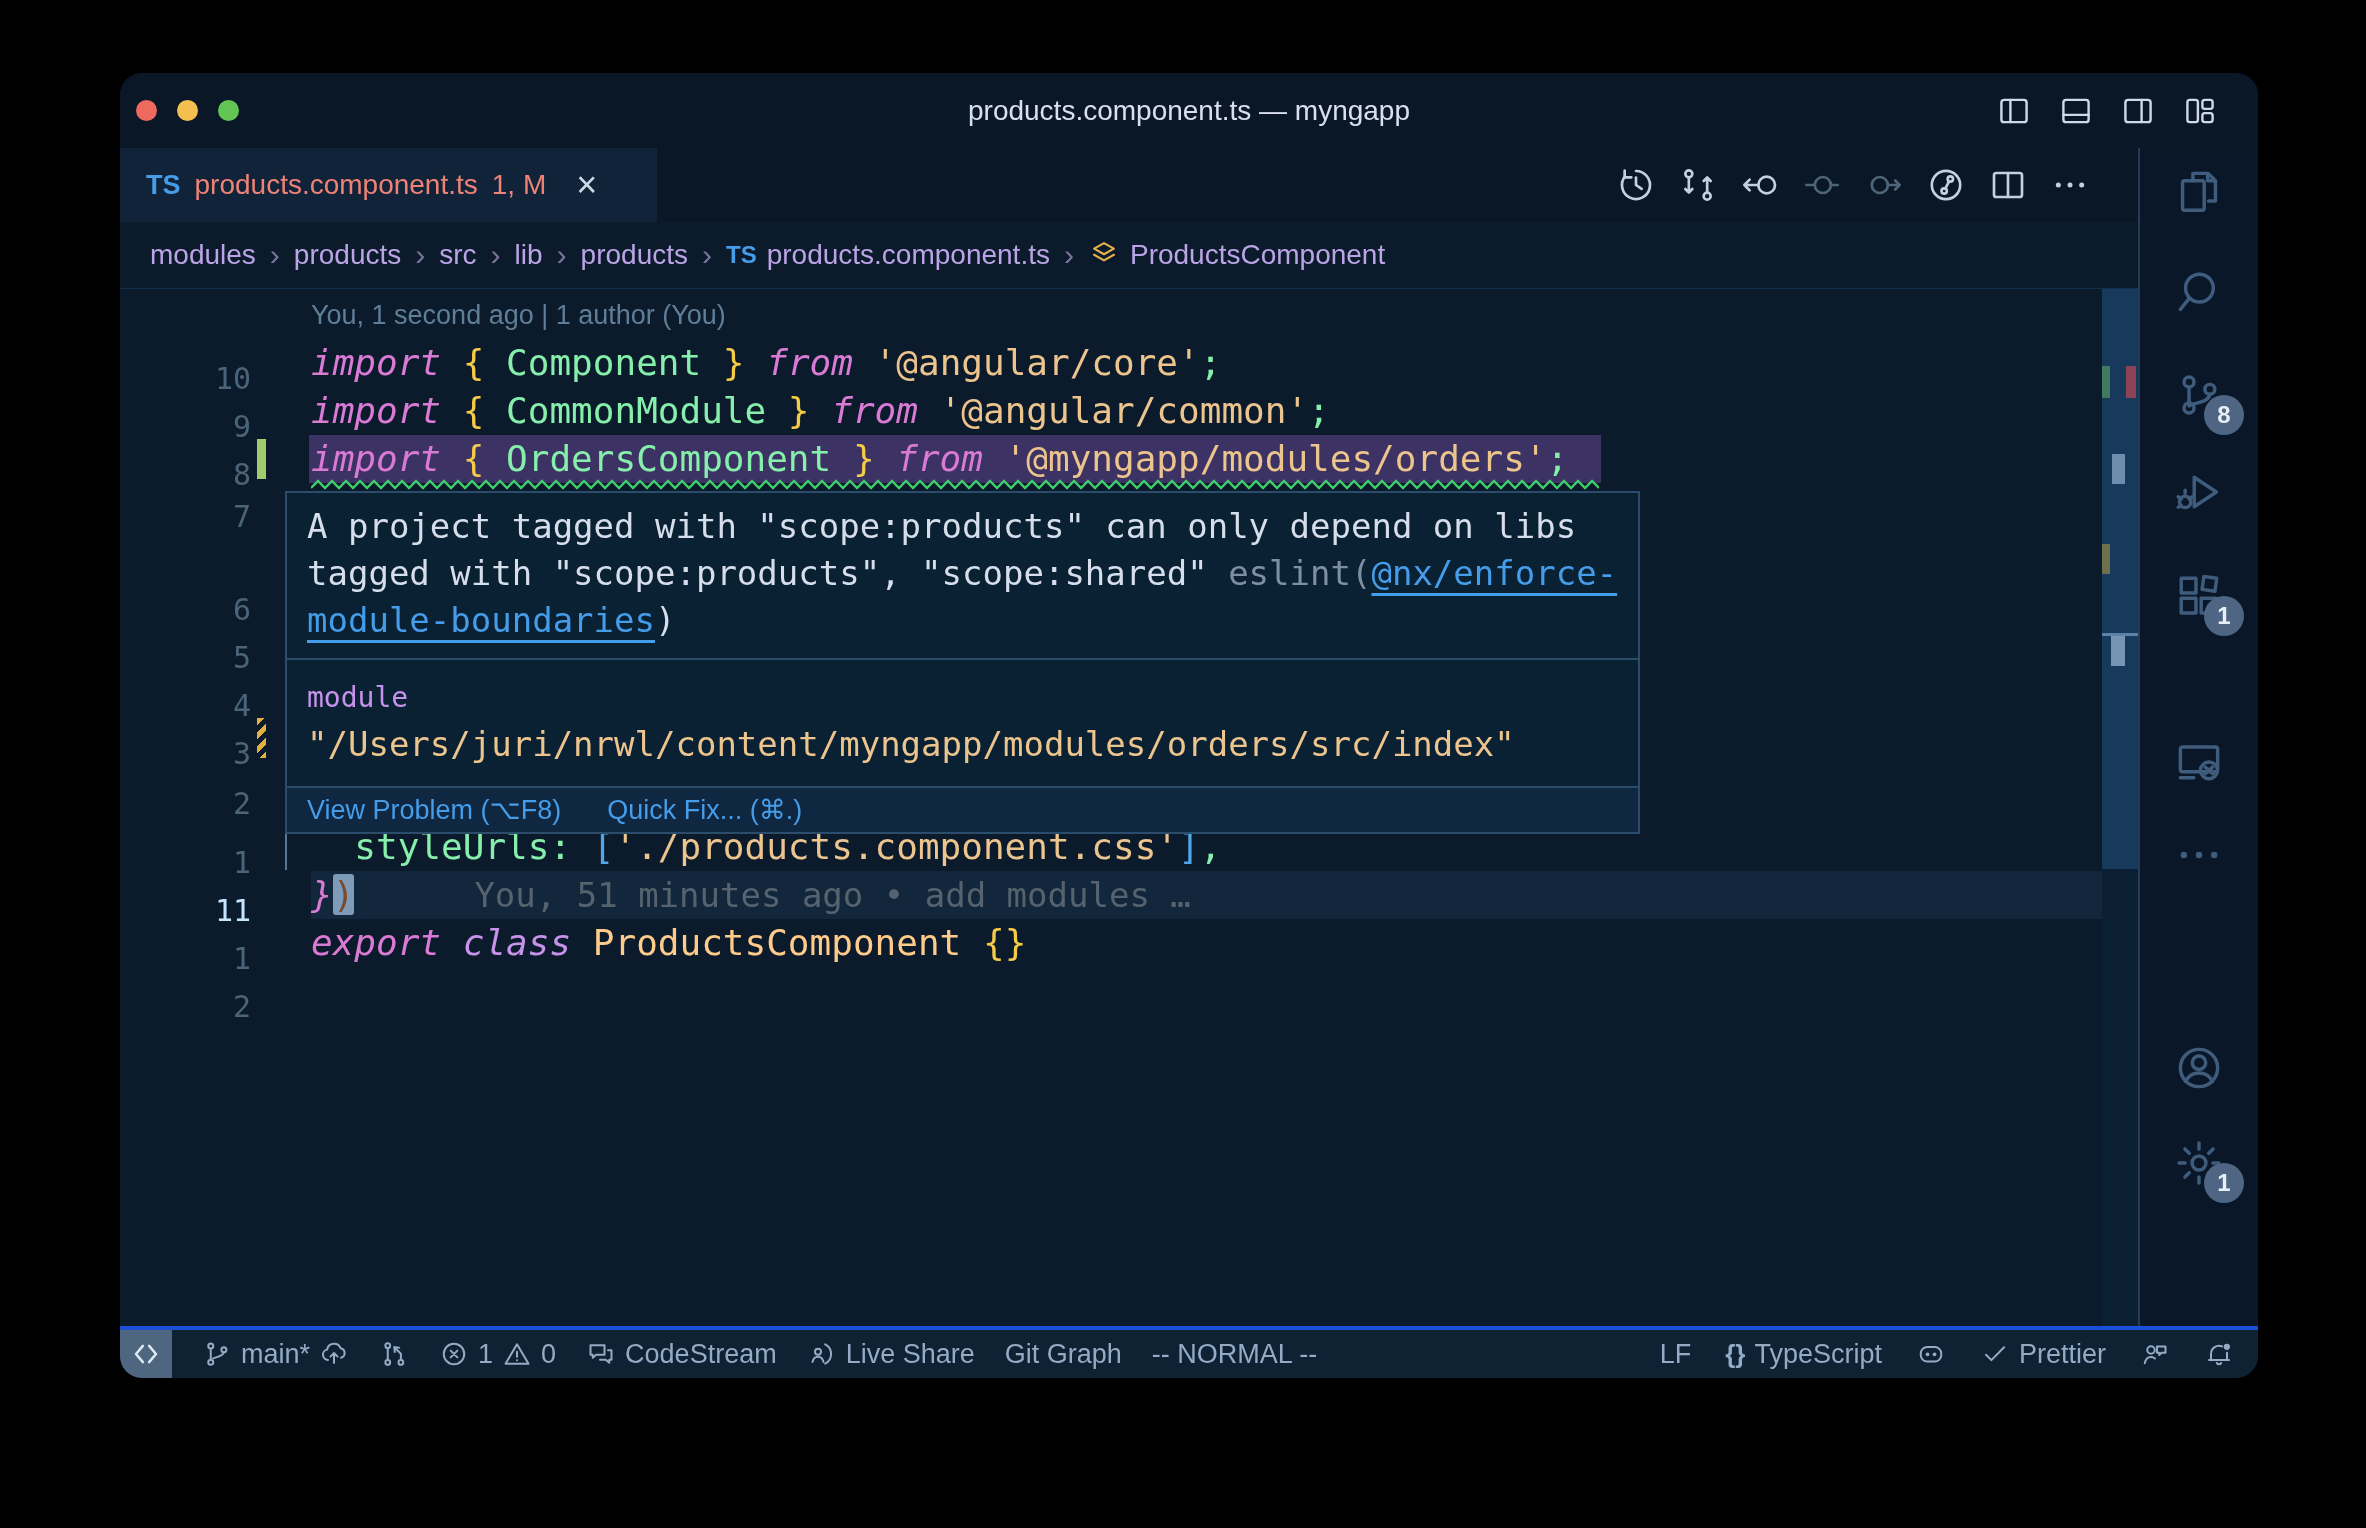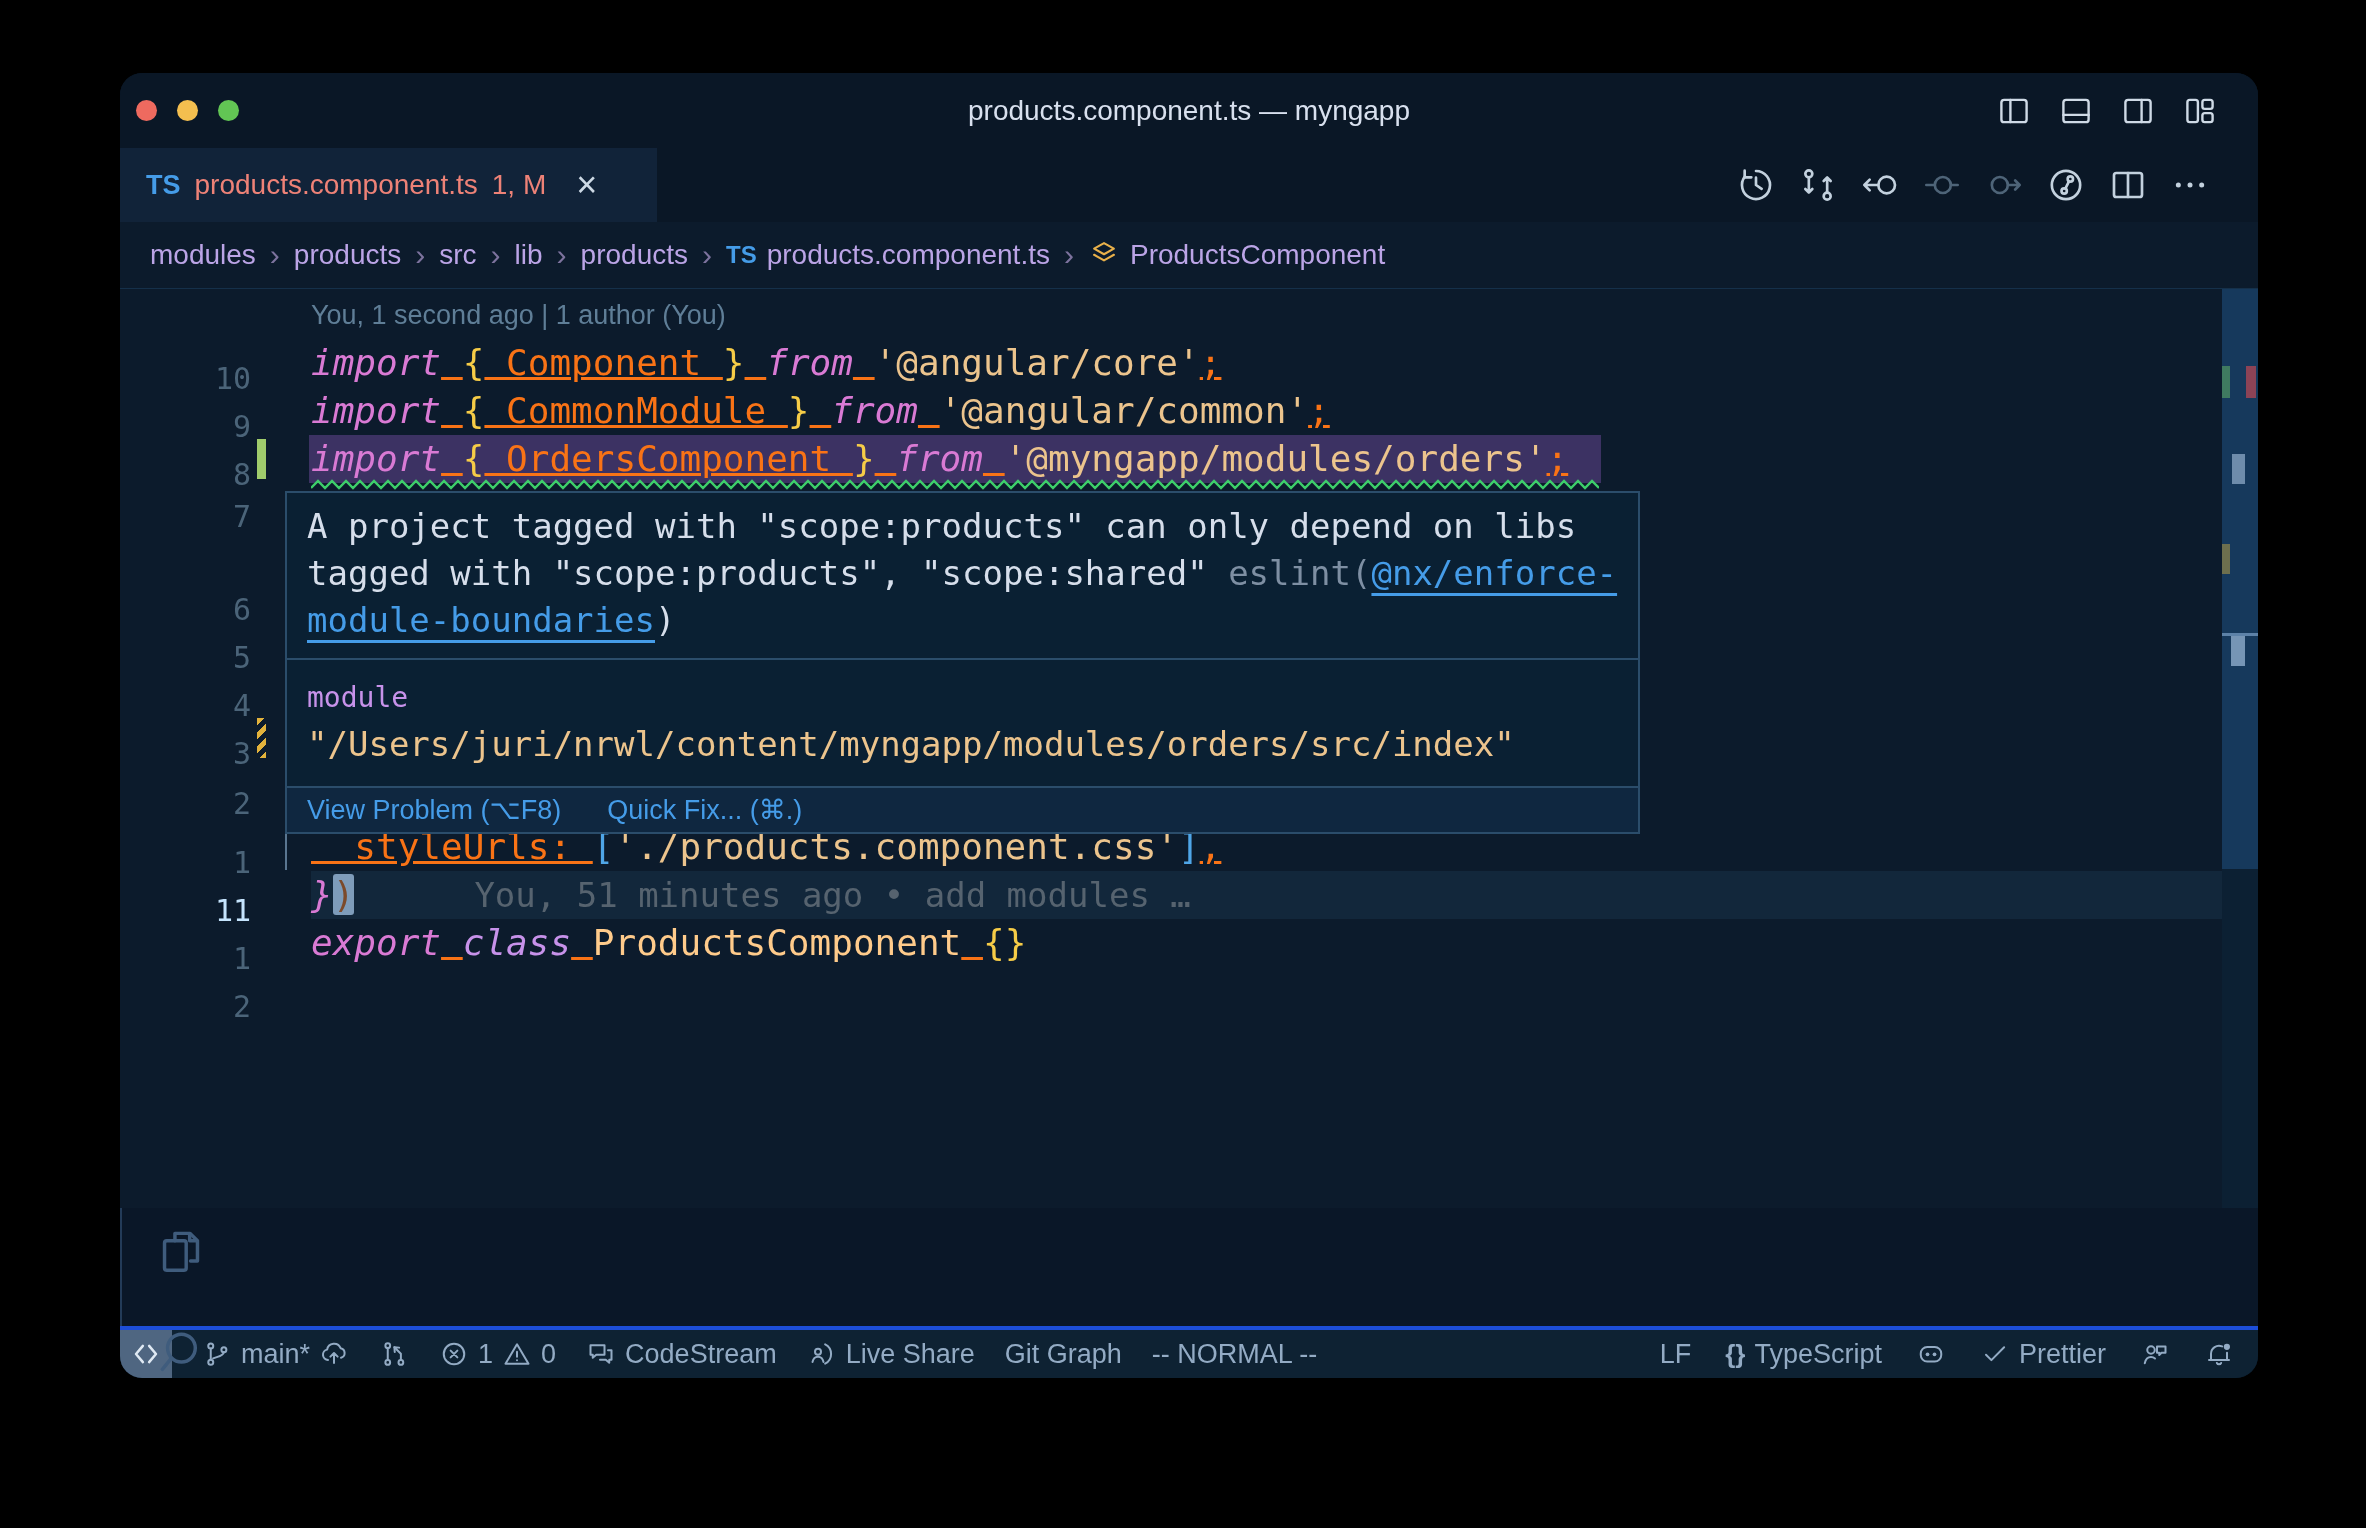--- a/index.html
+++ b/index.html
@@ -10,21 +10,21 @@
   
   .titlebar{height:75px;background:#0a1726;position:relative;flex:0 0 auto;}
   .traffic{position:absolute;left:16px;top:0;height:75px;display:flex;align-items:center;gap:20px;}
   .tl{width:21px;height:21px;border-radius:50%;display:inline-block;}
   .tl.red{background:#ee6a5f;}.tl.yellow{background:#f4bf4f;}.tl.green{background:#62c554;}
   .title{position:absolute;left:0;right:0;top:0;height:75px;display:flex;align-items:center;justify-content:center;
          color:#d8e0ee;font-size:28px;}
   .layout-icons{position:absolute;right:40px;top:0;height:75px;display:flex;align-items:center;gap:26px;}
   .layout-icons .ico{width:36px;height:36px;color:#cfdae6;}
   
-  .body{flex:1;display:flex;flex-direction:column;min-height:0;}
+  .body{flex:1;display:flex;flex-direction:row;min-height:0;}
   .left{flex:1;display:flex;flex-direction:column;min-width:0;}
   
   .tabrow{height:74px;background:#0a1726;display:flex;align-items:stretch;position:relative;flex:0 0 auto;}
   .tab{width:537px;background:#112339;display:flex;align-items:center;padding:0 26px;gap:14px;box-sizing:border-box;}
   .tab-ts{color:#459ce8;font-weight:bold;font-size:27px;}
   .tab-label,.tab-deco{color:#ee8277;font-size:28px;white-space:nowrap;}
   .tab-close{color:#cdd9e5;font-size:36px;margin-left:16px;line-height:1;}
   .toolbar{position:absolute;right:48px;top:0;height:74px;display:flex;align-items:center;gap:22px;}
   .toolbar .ico{width:40px;height:40px;color:#c3d1de;}
   .toolbar .ico.dim{color:#4e6478;}
@@ -46,21 +46,21 @@
   .code{position:absolute;left:167px;top:0;height:48px;line-height:48px;white-space:pre;
         font-family:"DejaVu Sans Mono",monospace;font-size:36px;}
   .selbg{position:absolute;left:165px;width:1292px;top:0;bottom:0;background:#3c3263;}
   .curbg{position:absolute;left:167px;right:0;top:0;bottom:0;background:#12273b;}
   .squiggle{position:absolute;left:167px;top:42px;}
   .lens{position:absolute;left:167px;top:0;height:48px;line-height:48px;color:#5f7e97;font-size:27px;}
   .inline-blame{color:#56636f;font-size:34px;margin-left:120px;}
   .tok-kw{color:#d97ad4;font-style:italic;}
   .tok-kw2{color:#c792ea;font-style:italic;}
   .tok-br{color:#f6cc47;}
-  .tok-fg{color:#f97316;text-decoration:underline;}
+  .tok-fg{color:#86efac;}
   .tok-str{color:#ecc48d;}
   .tok-brk{color:#4fa6e8;}
   .tok-cls{color:#ffcb8b;}
   .tok-cursor{background:#7e9cba;color:#7c4a2a;border-radius:3px;}
   .indent-stub{position:absolute;left:165px;top:535px;width:2px;height:46px;background:#5a7690;}
   
   .tooltip{position:absolute;left:165px;top:202px;width:1355px;box-sizing:border-box;z-index:5;
            background:#0a2033;border:2px solid #2b4d6b;}
   .tt-msg{padding:10px 20px 14px 20px;border-bottom:2px solid #2b4d6b;}
   .tt-line{font-family:"DejaVu Sans Mono",monospace;font-size:34px;line-height:47px;color:#d6deeb;white-space:pre;}

